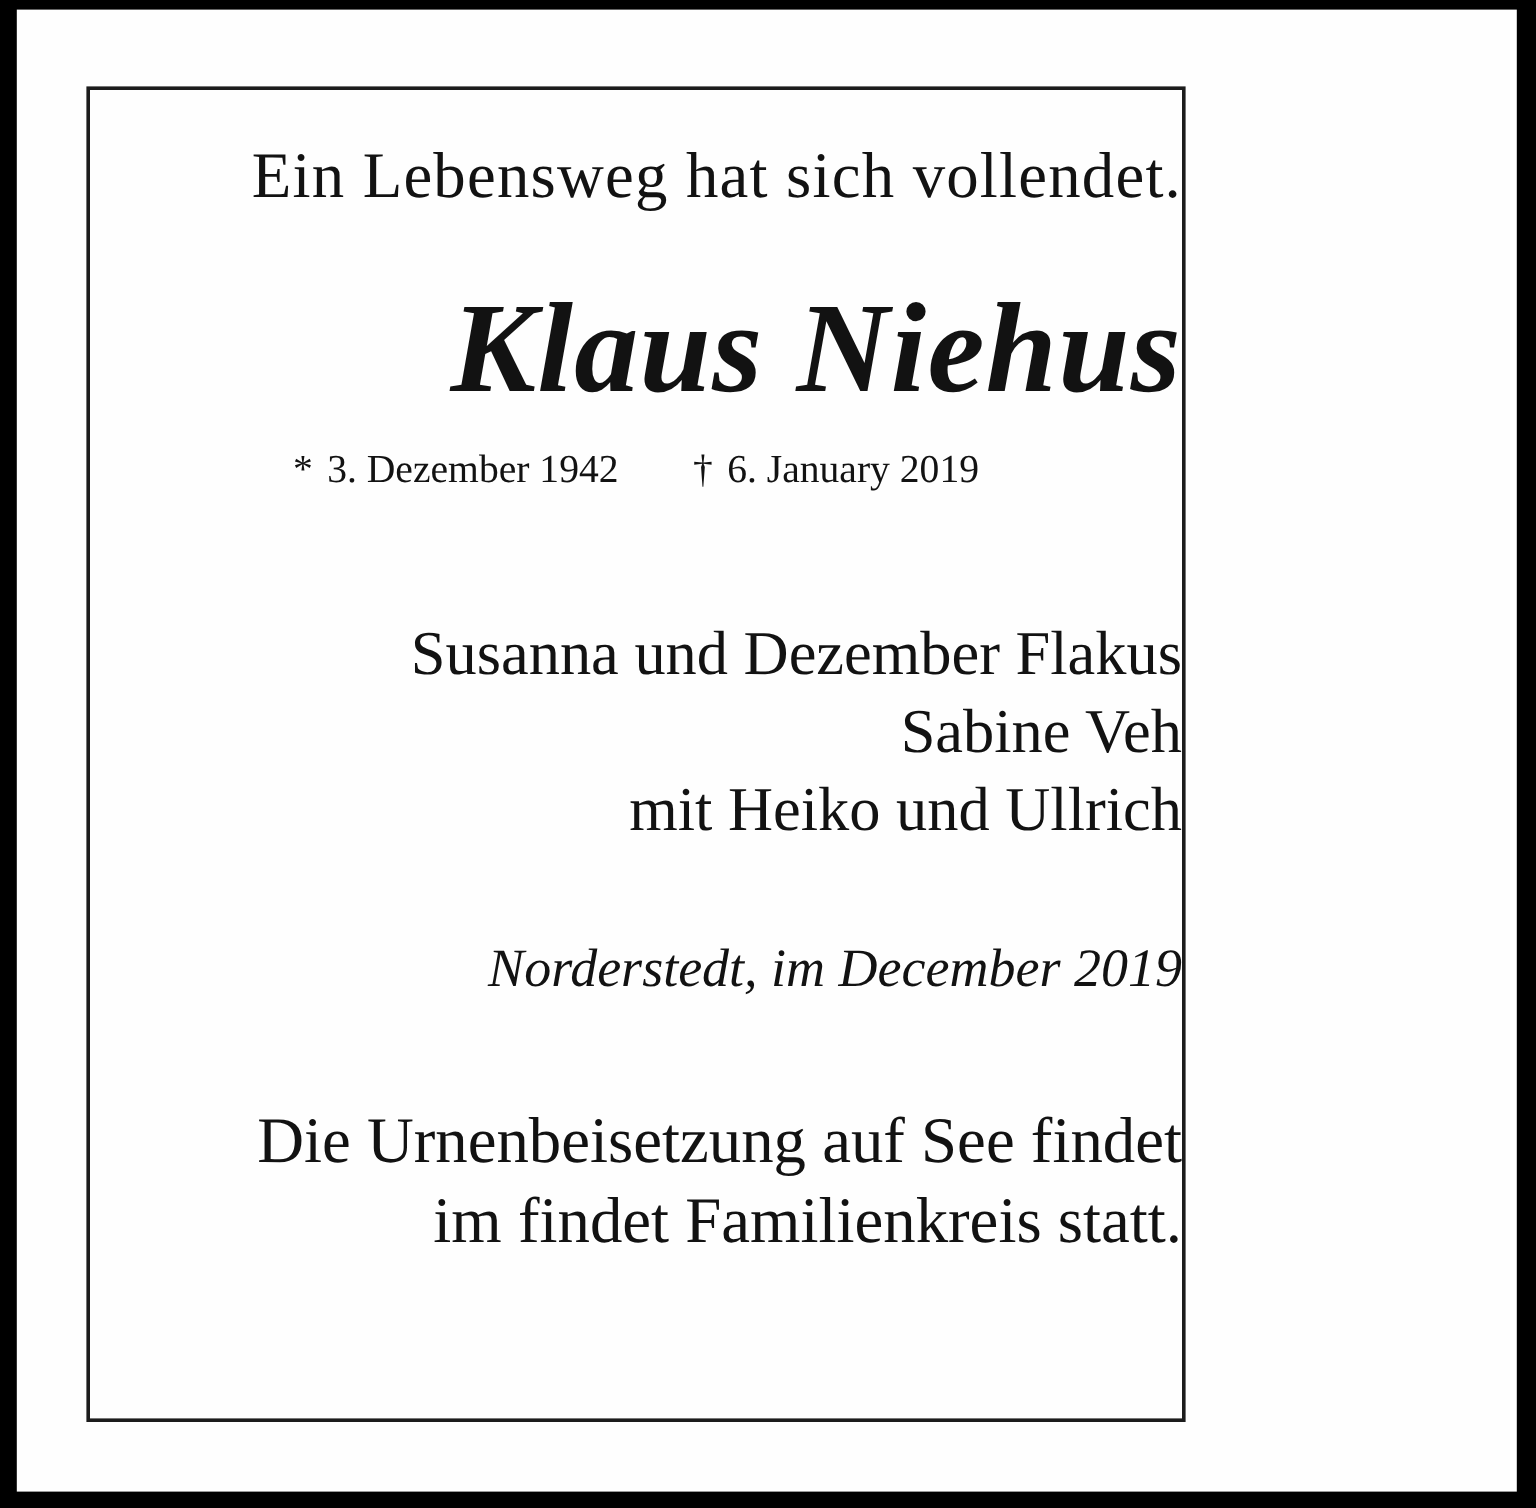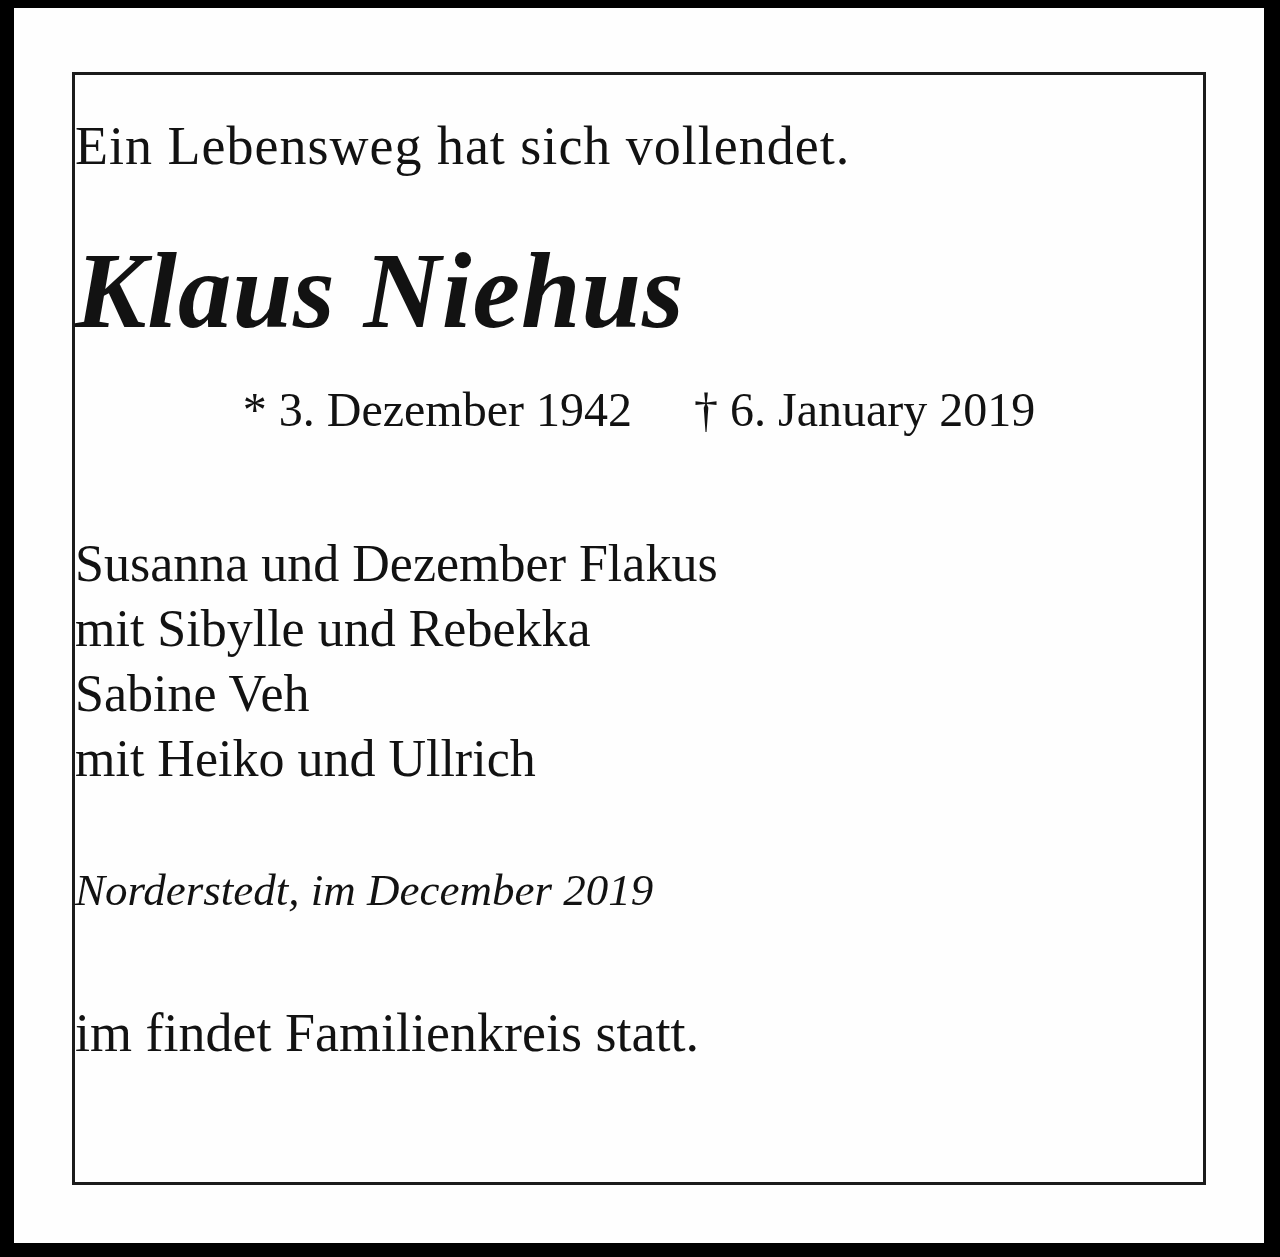--- a/index.html
+++ b/index.html
@@ -22,42 +22,42 @@
     left: 14px;
     top: 8px;
     right: 16px;
     bottom: 14px;
     background: var(--page);
   }
   .notice-frame {
     position: absolute;
     left: 58px;   
     top: 64px;    
-    width: 1134px;
+    width: 916px;
     height: 1113px;
     border: 3px solid var(--border);
-    text-align: left;
+    text-align: right;
   }
   .opening-line {
     margin-top: 40px;
     font-size: 54px;
     line-height: 62px;
     letter-spacing: 1px;
   }
   .deceased-name {
     margin-top: 54px;
     font-size: 107px;
     line-height: 120px;
     font-weight: bold;
     letter-spacing: 1px;
     font-style: italic;
   }
   .dates-row {
-    margin-top: 32px;
-    font-size: 48px;
+    margin-top: 14px;
+    font-size: 33px;
     line-height: 54px;
     display: flex;
     justify-content: center;
     gap: 62px;
   }
   .date-item { white-space: nowrap; }
   .date-symbol { padding-right: 12px; }
   .mourners {
     margin-top: 94px;
     font-size: 52px;
@@ -89,25 +89,25 @@
       <span class="date-item">
         <span class="date-symbol">*</span><span>3. Dezember 1942</span>
       </span>
       <span class="date-item">
         <span class="date-symbol">†</span><span>6. January 2019</span>
       </span>
     </div>
 
     <div class="mourners">
       <div>Susanna und Dezember Flakus</div>
-      <div>mit Sibylle und Rebekka</div>
       <div>Sabine Veh</div>
       <div>mit Heiko und Ullrich</div>
     </div>
 
     <div class="place-date-line">Norderstedt, im December 2019</div>
 
     <div class="closing">
+      <div>Die Urnenbeisetzung auf See findet</div>
       <div>im findet Familienkreis statt.</div>
     </div>
 
   </div>
 </div>
 
 </body></html>

